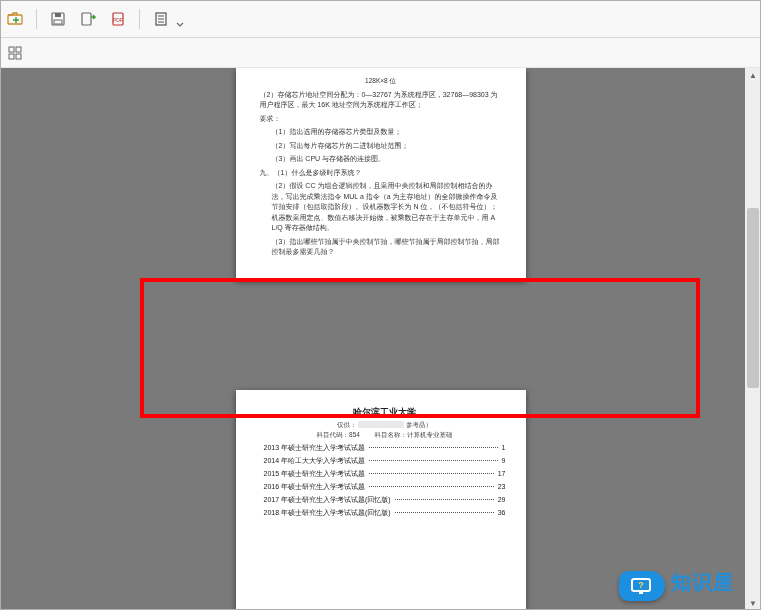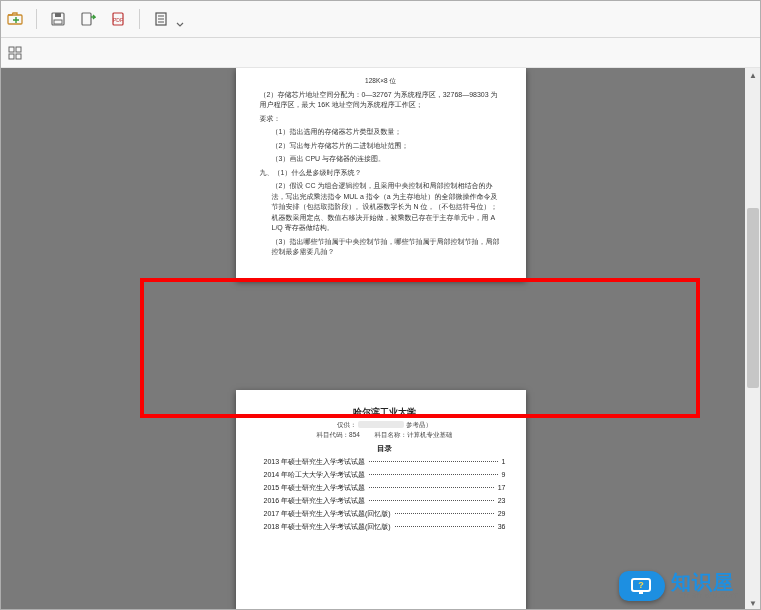--- a/index.html
+++ b/index.html
@@ -293,21 +293,20 @@
     <div class="sub">
       <span>仅供：</span>
       <span class="redact"></span>
       <span>参考品）</span>
     </div>
     <div class="sub">
       <span>科目代码：</span><span>854</span>
       &nbsp;&nbsp;&nbsp;&nbsp;&nbsp;&nbsp;
       <span>科目名称：</span><span>计算机专业基础</span>
     </div>
-    <div class="toc-title">目录</div>
 
     <div class="toc-row">
       <span class="toc-label">2013 年硕士研究生入学考试试题</span>
       <span class="toc-dots"></span>
       <span class="toc-pg">1</span>
     </div>
     <div class="toc-row">
       <span class="toc-label">2014 年哈工大大学入学考试试题</span>
       <span class="toc-dots"></span>
       <span class="toc-pg">9</span>

